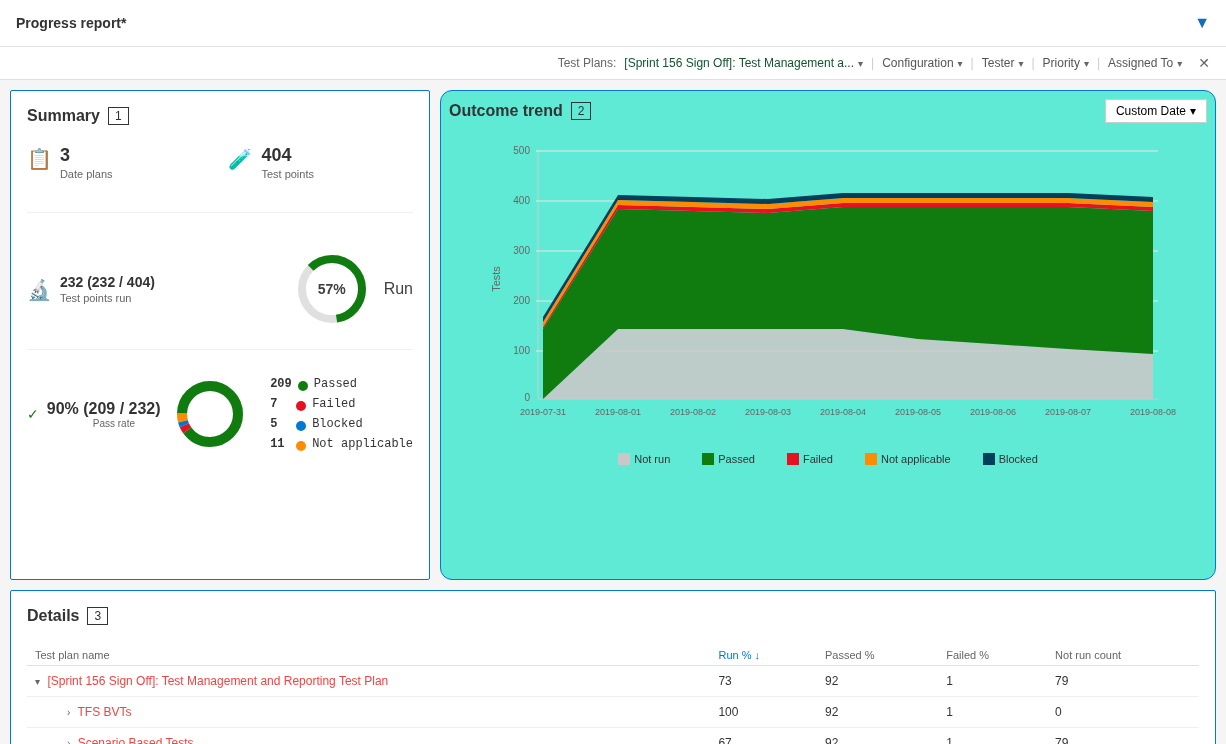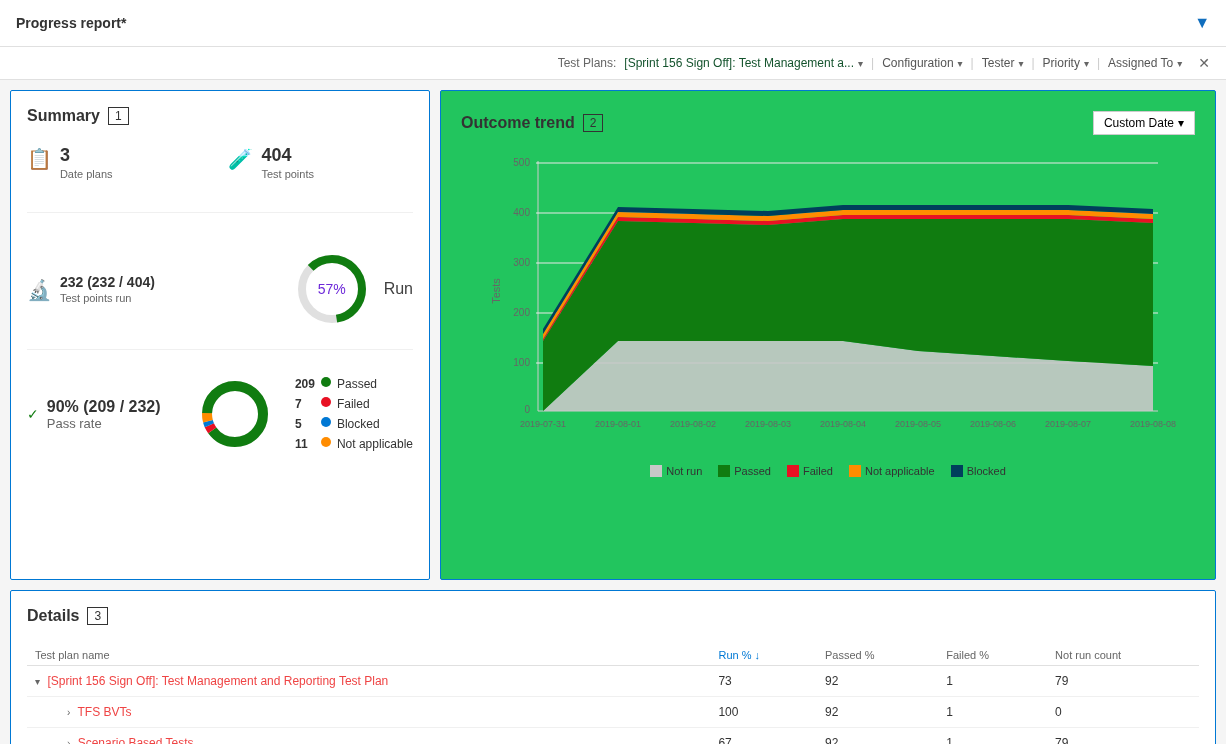--- a/index.html
+++ b/index.html
@@ -58,51 +58,51 @@
       display: flex; align-items: center; justify-content: space-between;
       margin: 20px 0;
     }
     .run-left { display: flex; align-items: center; gap: 8px; }
     .run-right { display: flex; align-items: center; gap: 12px; }
 
     .donut-container { position: relative; width: 80px; height: 80px; }
     .donut-svg { width: 80px; height: 80px; }
     .donut-label {
       position: absolute; top: 50%; left: 50%; transform: translate(-50%, -50%);
-      font-size: 14px; font-weight: 400; color: #6d28d9; text-align: center;
+      font-size: 14px; font-weight: 700; color: #404040; text-align: center;
     }
 
     .run-text { font-size: 16px; color: #404040; }
 
     .pass-section { display: flex; align-items: center; justify-content: space-between; margin-top: 8px; }
     .pass-left { display: flex; align-items: center; gap: 8px; }
     .pass-stat { display: flex; flex-direction: column; }
     .pass-value { font-size: 16px; font-weight: 600; color: #333; }
-    .pass-label { font-size: 13px; color: #666; }
+    .pass-label { font-size: 10px; color: #666; margin-left: 46px; }
 
     .legend-list { list-style: none; display: flex; flex-direction: column; gap: 6px; }
-    .legend-item { display: flex; align-items: flex-start; gap: 6px; font-size: 12px; }
+    .legend-item { display: flex; align-items: flex-end; gap: 6px; font-size: 12px; font-family: Liberation Mono, monospace; }
     .legend-dot { width: 10px; height: 10px; border-radius: 50%; }
     .legend-count { font-weight: 600; min-width: 20px; }
 
     
     .trend-panel {
-      background: #22c55e; border: 1px solid #0078d4; border-radius: 2px;
-      padding: 20px; flex: 1; overflow: hidden;
+      background: #5eead4; border: 1px solid #0078d4; border-radius: 12px;
+      padding: 8px; flex: 1; overflow: hidden;
     }
     .trend-header { display: flex; align-items: center; justify-content: space-between; margin-bottom: 16px; }
     .custom-date-btn {
       border: 1px solid #ccc; padding: 4px 10px; font-size: 12px; cursor: pointer;
       display: flex; align-items: center; gap: 4px; background: #fff;
     }
 
     .chart-area { position: relative; width: 100%; height: 360px; }
 
     .chart-legend {
-      display: flex; align-items: center; justify-content: center; gap: 16px;
+      display: flex; align-items: center; justify-content: center; gap: 32px;
       margin-top: 4px; font-size: 11px;
     }
     .chart-legend-item { display: flex; align-items: center; gap: 4px; }
     .chart-legend-box { width: 12px; height: 12px; }
 
     
     .details-panel {
       background: #fff; border: 1px solid #0078d4; border-radius: 2px; padding: 16px;
     }
     .details-table { width: 100%; border-collapse: collapse; margin-top: 12px; }

